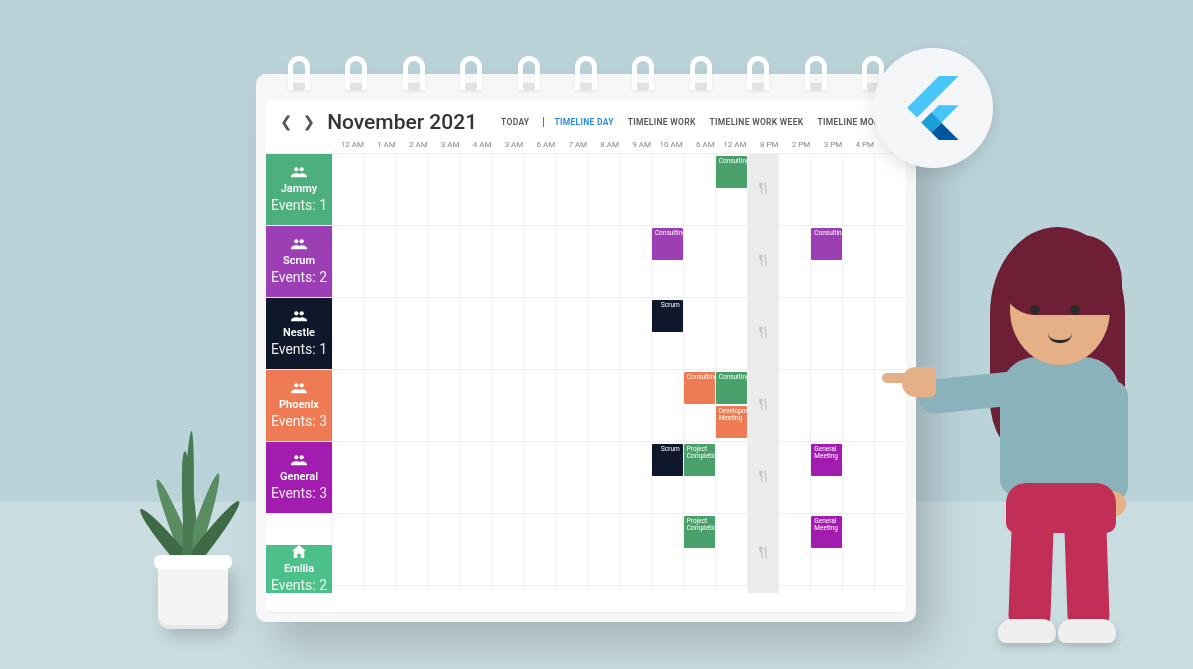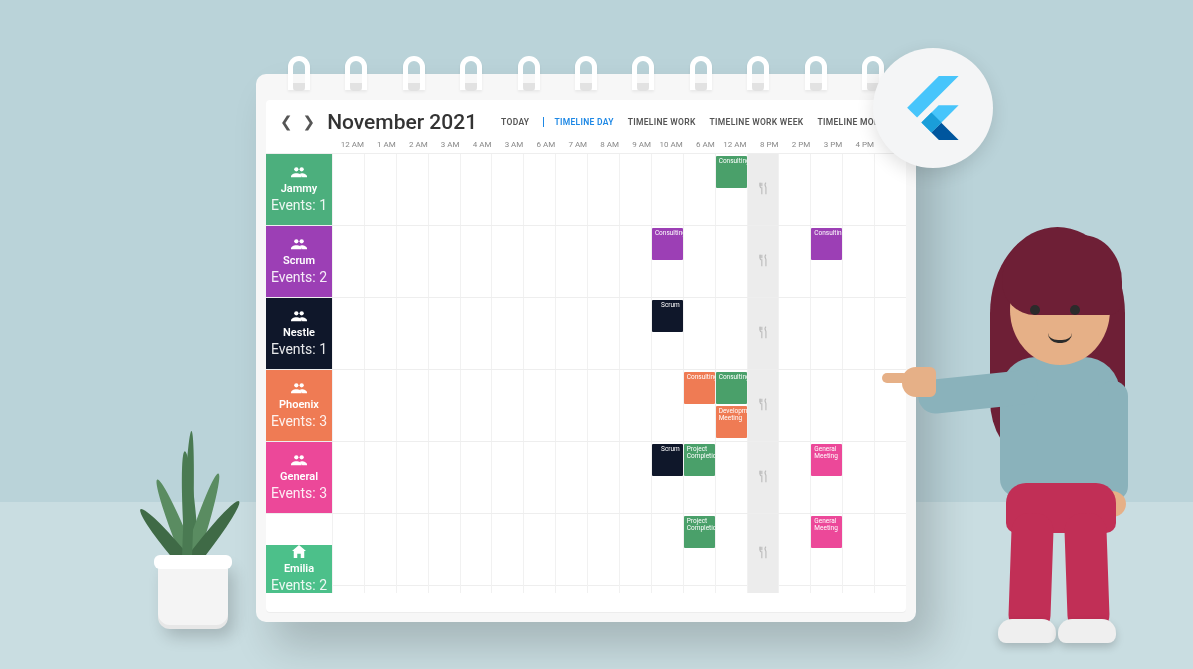--- a/index.html
+++ b/index.html
@@ -84,21 +84,21 @@
   .res-head .res-count{font-size:14px;opacity:.9;}
   .res-icon{font-size:14px;line-height:1;}
   .appt{position:absolute;top:2px;height:32px;color:#fff;font-size:6.5px;line-height:1.15;padding:2px 3px;border-radius:1px;overflow:hidden;}
   .appt.h2{top:36px;}
 
   
   .c-green1{background:#4caf7d;}
   .c-purple{background:#9c3fb5;}
   .c-red   {background:#0f172a;text-align:right;}
   .c-orange{background:#ef7b54;}
-  .c-brown {background:#ec4899;}
+  .c-brown {background:#a21caf;}
   .c-green2{background:#4cc08a;margin-top:31px;}
   .c-green3{background:#4aa06a;}
 </style>
 </head>
 <body>
 
 <div class="flutter-badge">
   <svg viewBox="0 0 256 317">
     <path fill="#47C5FB" d="M157 0L0 157l49 49L255 0z"></path>
     <path fill="#47C5FB" d="M156 145l-85 85 49 50 50-50 85-85z"></path>

